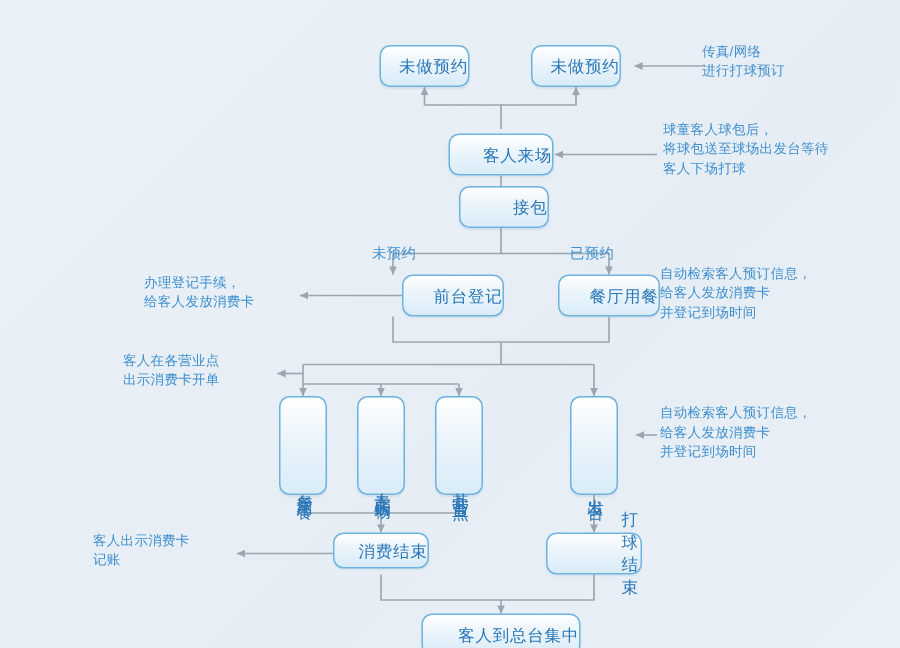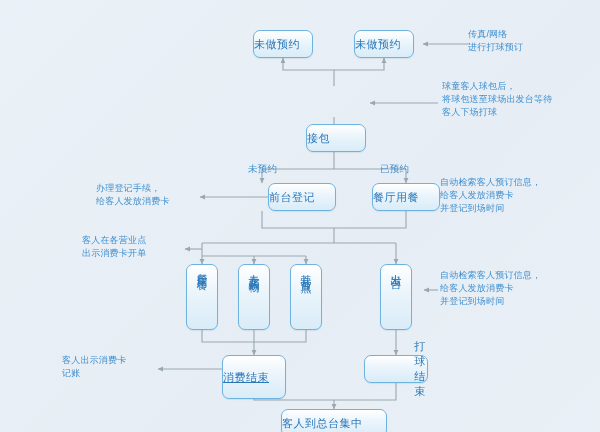--- a/index.html
+++ b/index.html
@@ -24,21 +24,21 @@
     position: absolute;
     box-sizing: border-box;
     border: 1px solid #6cb3e0;
     border-radius: 7px;
     background: linear-gradient(180deg, #ffffff 0%, #eaf4fb 45%, #d9ecf8 100%);
     color: #2a77b8;
     font-size: 11px;
     letter-spacing: 0.5px;
     display: flex;
     align-items: center;
-    justify-content: flex-start;
+    justify-content: flex-end;
     text-align: center;
     box-shadow: 0 1px 1px rgba(120,160,190,0.18);
   }
   .node.vert {
     writing-mode: vertical-rl;
     text-orientation: upright;
     letter-spacing: 2px;
     line-height: 1.1;
   }
   .note {
@@ -124,20 +124,23 @@
   </svg>
 
   <div class="node" style="left:253px; top:30px; width:60px; height:28px;">
     <span>未做预约</span>
   </div>
 
   <div class="node" style="left:354px; top:30px; width:60px; height:28px;">
     <span>未做预约</span>
   </div>
 
+  <div class="node" style="left:299px; top:89px; width:70px; height:28px;">
+    <span>客人来场</span>
+  </div>
 
   <div class="node" style="left:306px; top:124px; width:60px; height:28px;">
     <span>接包</span>
   </div>
 
   <div class="node" style="left:268px; top:183px; width:68px; height:28px;">
     <span>前台登记</span>
   </div>
 
   <div class="node" style="left:372px; top:183px; width:68px; height:28px;">
@@ -153,21 +156,21 @@
   </div>
 
   <div class="node vert" style="left:290px; top:264px; width:32px; height:66px;">
     <span>其它营业点</span>
   </div>
 
   <div class="node vert" style="left:380px; top:264px; width:32px; height:66px;">
     <span>出发台</span>
   </div>
 
-  <div class="node" style="left:222px; top:355px; width:64px; height:44px;text-decoration:underline;">
+  <div class="node" style="left:222px; top:355px; width:64px; height:24px;">
     <span>消费结束</span>
   </div>
 
   <div class="node" style="left:364px; top:355px; width:64px; height:28px;padding-left:48px;">
     <span>打球结束</span>
   </div>
 
   <div class="node" style="left:281px; top:409px; width:106px; height:28px;">
     <span>客人到总台集中</span>
   </div>

